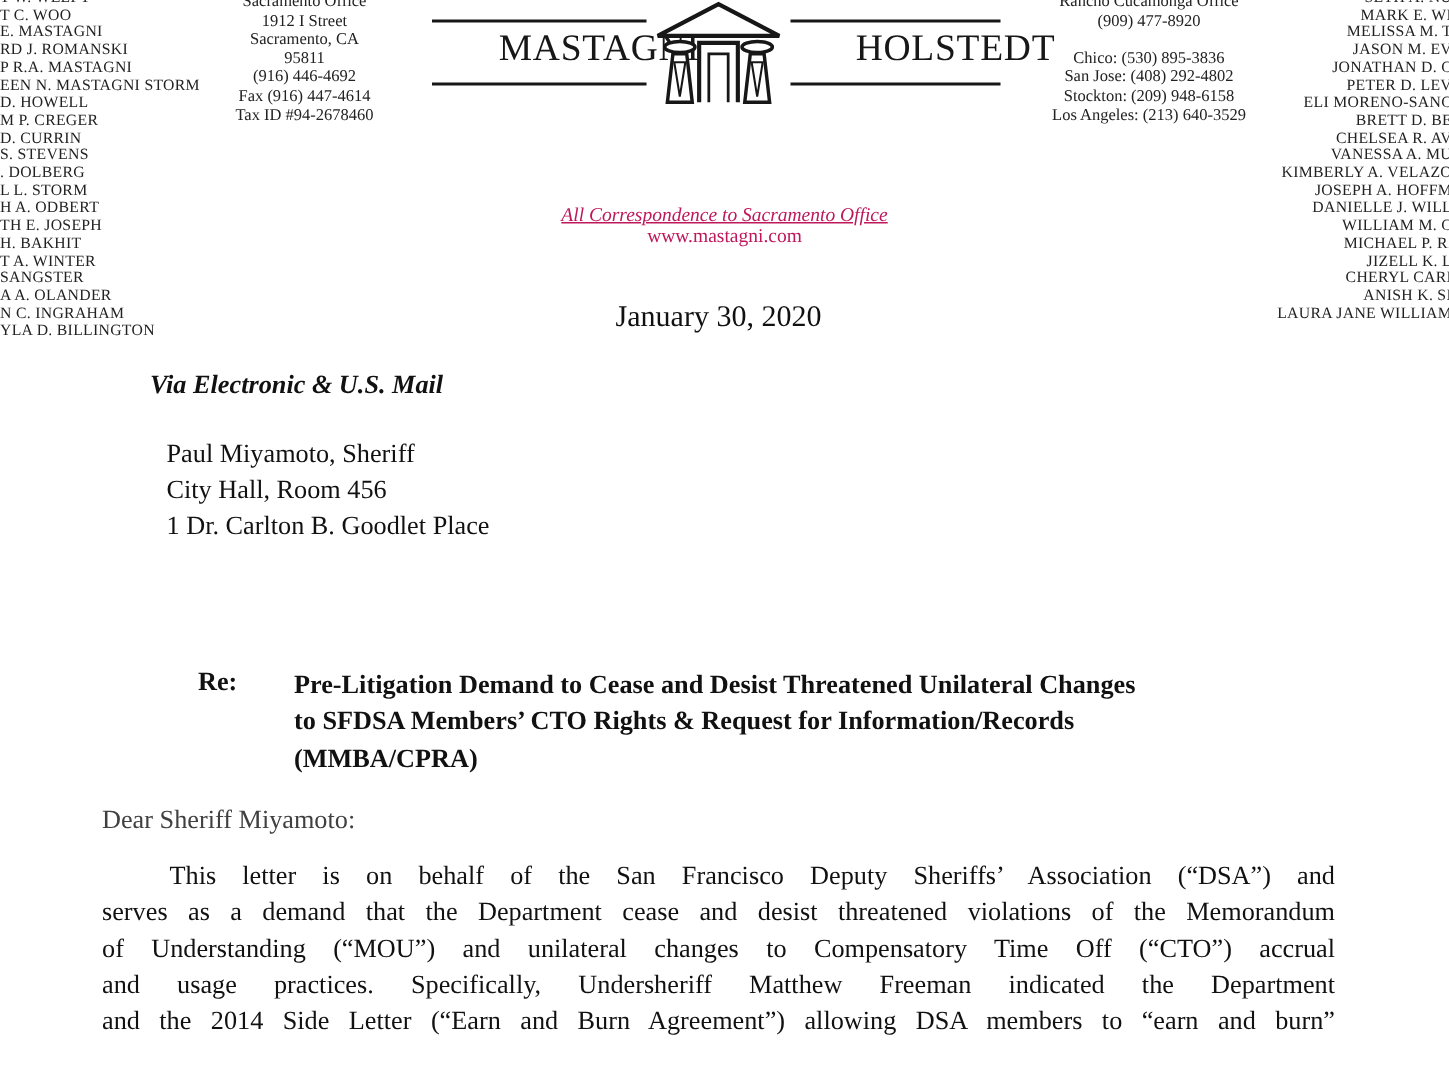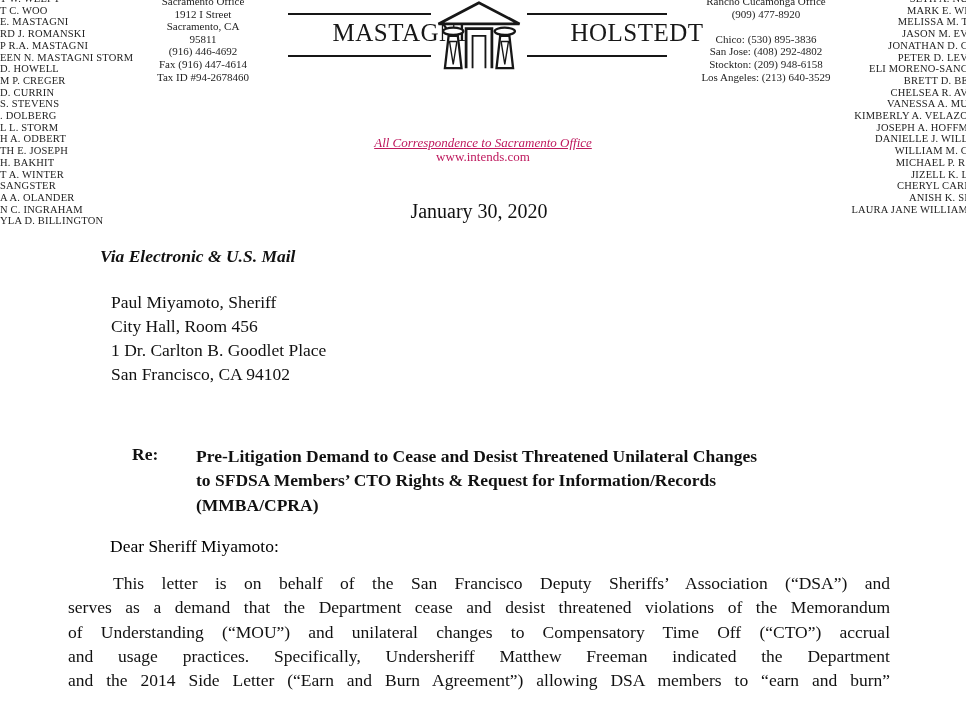--- a/index.html
+++ b/index.html
@@ -65,21 +65,21 @@
   .re-label {
     position: absolute; top: 444px; left: 132px;
     font-weight: bold; font-size: 17.5px; color: #111;
   }
   .re-lines {
     position: absolute; top: 444px; left: 196px; width: 700px;
     font-weight: bold; font-size: 17.5px; line-height: 24.3px; color: #111;
   }
   .salutation {
     position: absolute; top: 536px; left: 68px;
-    font-size: 17.5px; color: #000000; margin-left: 42px;
+    font-size: 17.5px; color: #404040;
   }
   .body-para {
     position: absolute; top: 571px; left: 68px; width: 822px;
     font-size: 17.5px; line-height: 24.3px; color: #111;
   }
   .body-para div { text-align: justify; text-align-last: justify; white-space: nowrap; }
   .body-para div:first-child { padding-left: 45px; }
 </style>
 </head>
 <body>
@@ -173,32 +173,31 @@
       <polygon points="73,39 83,39 87,74 69,74" stroke-width="2.5" fill="#ffffff"></polygon>
       <polygon points="74,45 82,45 78,70" stroke-width="1.5"></polygon>
       <path d="M36,74 L36,31 L64,31 L64,74" stroke-width="3"></path>
       <path d="M43,74 L43,39 L57,39 L57,74" stroke-width="2"></path>
     </svg>
   </span>
 
 
   <div class="correspondence">
     <div class="note">All Correspondence to Sacramento Office</div>
-    <div>www.intends.com</div>
+    <div>www.mastagni.com</div>
   </div>
 
   <div class="date-line">January 30, 2020</div>
 
   <div class="via">Via Electronic &amp; U.S. Mail</div>
 
   <div class="recipient">
       <div>Paul Miyamoto, Sheriff</div>
       <div>City Hall, Room 456</div>
       <div>1 Dr. Carlton B. Goodlet Place</div>
-      <div>San Francisco, CA 94102</div>
     </div>
 
   <div class="re-label">Re:</div>
   <div class="re-lines">
       <div>Pre-Litigation Demand to Cease and Desist Threatened Unilateral Changes</div>
       <div>to SFDSA Members’ CTO Rights &amp; Request for Information/Records</div>
       <div>(MMBA/CPRA)</div>
     </div>
 
   <div class="salutation">Dear Sheriff Miyamoto:</div>

